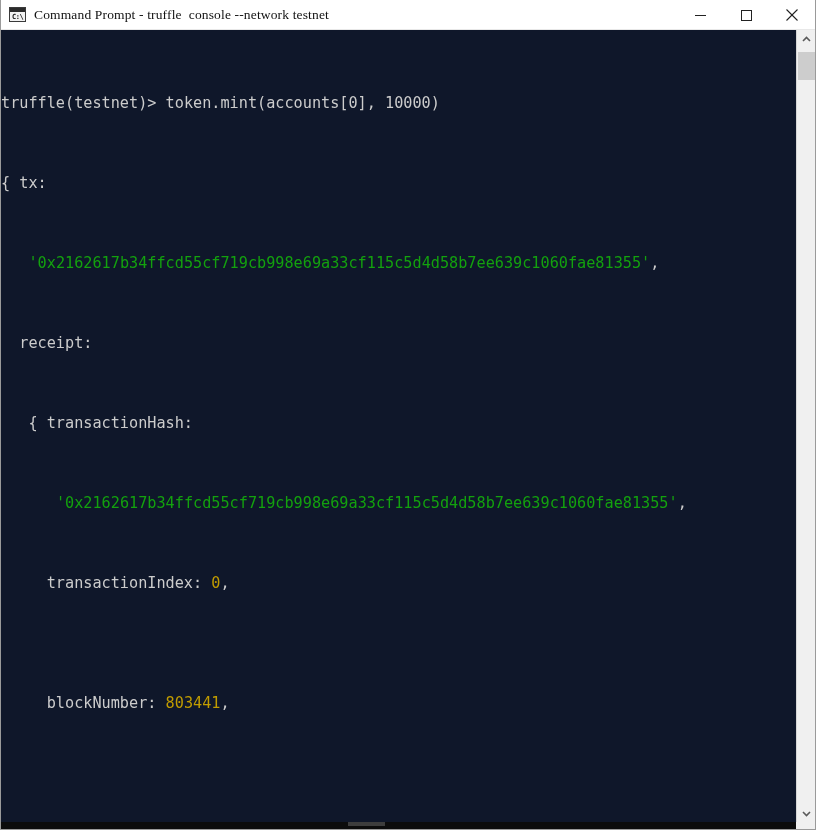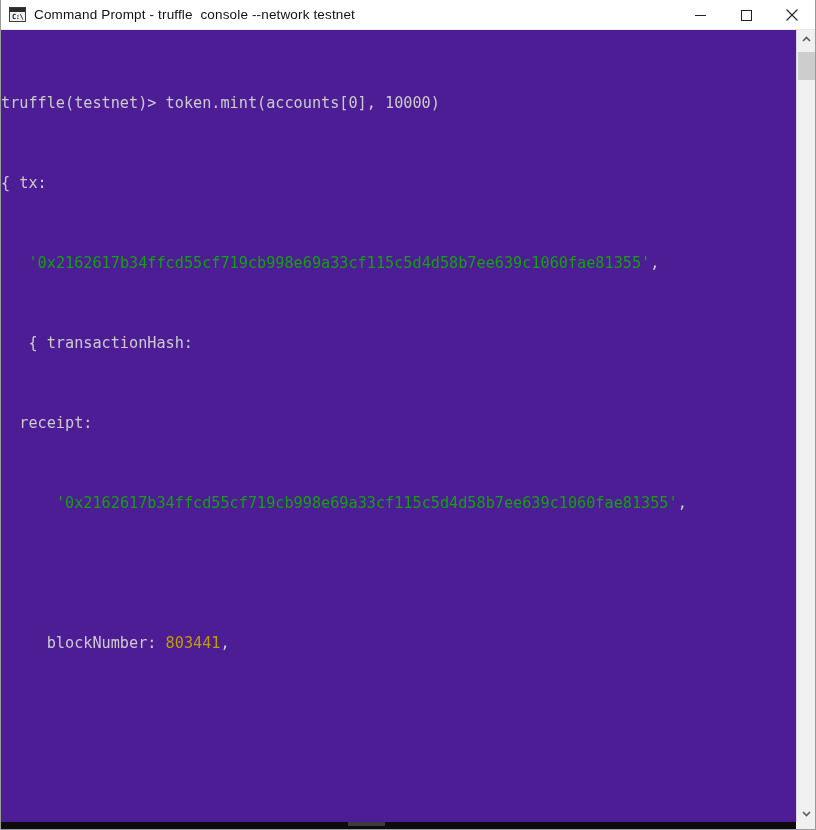--- a/index.html
+++ b/index.html
@@ -39,21 +39,21 @@
     position: absolute; left: 0; right: 0; top: 0;
     height: 4px; background: #2b2b2b;
   }
   #title-icon .cl {
     position: absolute; left: 2px; top: 6px;
     font-family: "DejaVu Sans Mono", monospace;
     font-size: 7px; line-height: 7px; color: #111; font-weight: bold;
     letter-spacing: -0.5px;
   }
   #title-text {
-    font-family: Liberation Sans, sans-serif;
+    font-family: Liberation Serif, serif;
     font-size: 13.5px;
     color: #111111;
     white-space: pre;
     letter-spacing: 0.15px;
   }
   #winbtns {
     position: absolute; right: 0; top: 0; height: 30px;
     display: flex;
   }
   .winbtn {
@@ -61,21 +61,21 @@
     display: flex; align-items: center; justify-content: center;
     color: #222;
   }
   .winbtn svg { display: block; }
   
   #console-wrap {
     position: absolute;
     left: 0; top: 30px;
     width: 797px;
     height: 793px;
-    background: #4c1d95;
+    background: #0f172a;
     overflow: hidden;
   }
   #console {
     font-family: "DejaVu Sans Mono", monospace;
     font-size: 15.2px;
     line-height: 20px;
     color: #cccccc;
     white-space: pre;
     padding: 3px 0 0 0;
     letter-spacing: 0px;
@@ -155,26 +155,27 @@
 
   <div id="console-wrap">
     <div id="console">
 
       <div class="line"><span class="c-def">truffle(testnet)&gt; </span><span class="c-def">token.mint(accounts[0], 10000)</span></div>
 
       <div class="line"><span class="c-def">{ </span><span class="c-def">tx:</span></div>
 
       <div class="line"><span class="c-def">   </span><span class="c-str">'</span><span class="c-str">0x2162617b34ffcd55cf719cb998e69a33cf115c5d4d58b7ee639c1060fae81355</span><span class="c-str">'</span><span class="c-def">,</span></div>
 
+      <div class="line"><span class="c-def">  </span><span class="c-def">receipt:</span></div>
+
       <div class="line"><span class="c-def">   { </span><span class="c-def">transactionHash:</span></div>
 
-      <div class="line"><span class="c-def">  </span><span class="c-def">receipt:</span></div>
-
       <div class="line"><span class="c-def">      </span><span class="c-str">'</span><span class="c-str">0x2162617b34ffcd55cf719cb998e69a33cf115c5d4d58b7ee639c1060fae81355</span><span class="c-str">'</span><span class="c-def">,</span></div>
 
+      <div class="line"><span class="c-def">     </span><span class="c-def">transactionIndex:</span><span class="c-def"> </span><span class="c-num">0</span><span class="c-def">,</span></div>
 
 
 
       <div class="line"><span class="c-def">     </span><span class="c-def">blockNumber:</span><span class="c-def"> </span><span class="c-num">803441</span><span class="c-def">,</span></div>
 
       
 
       
 
       

